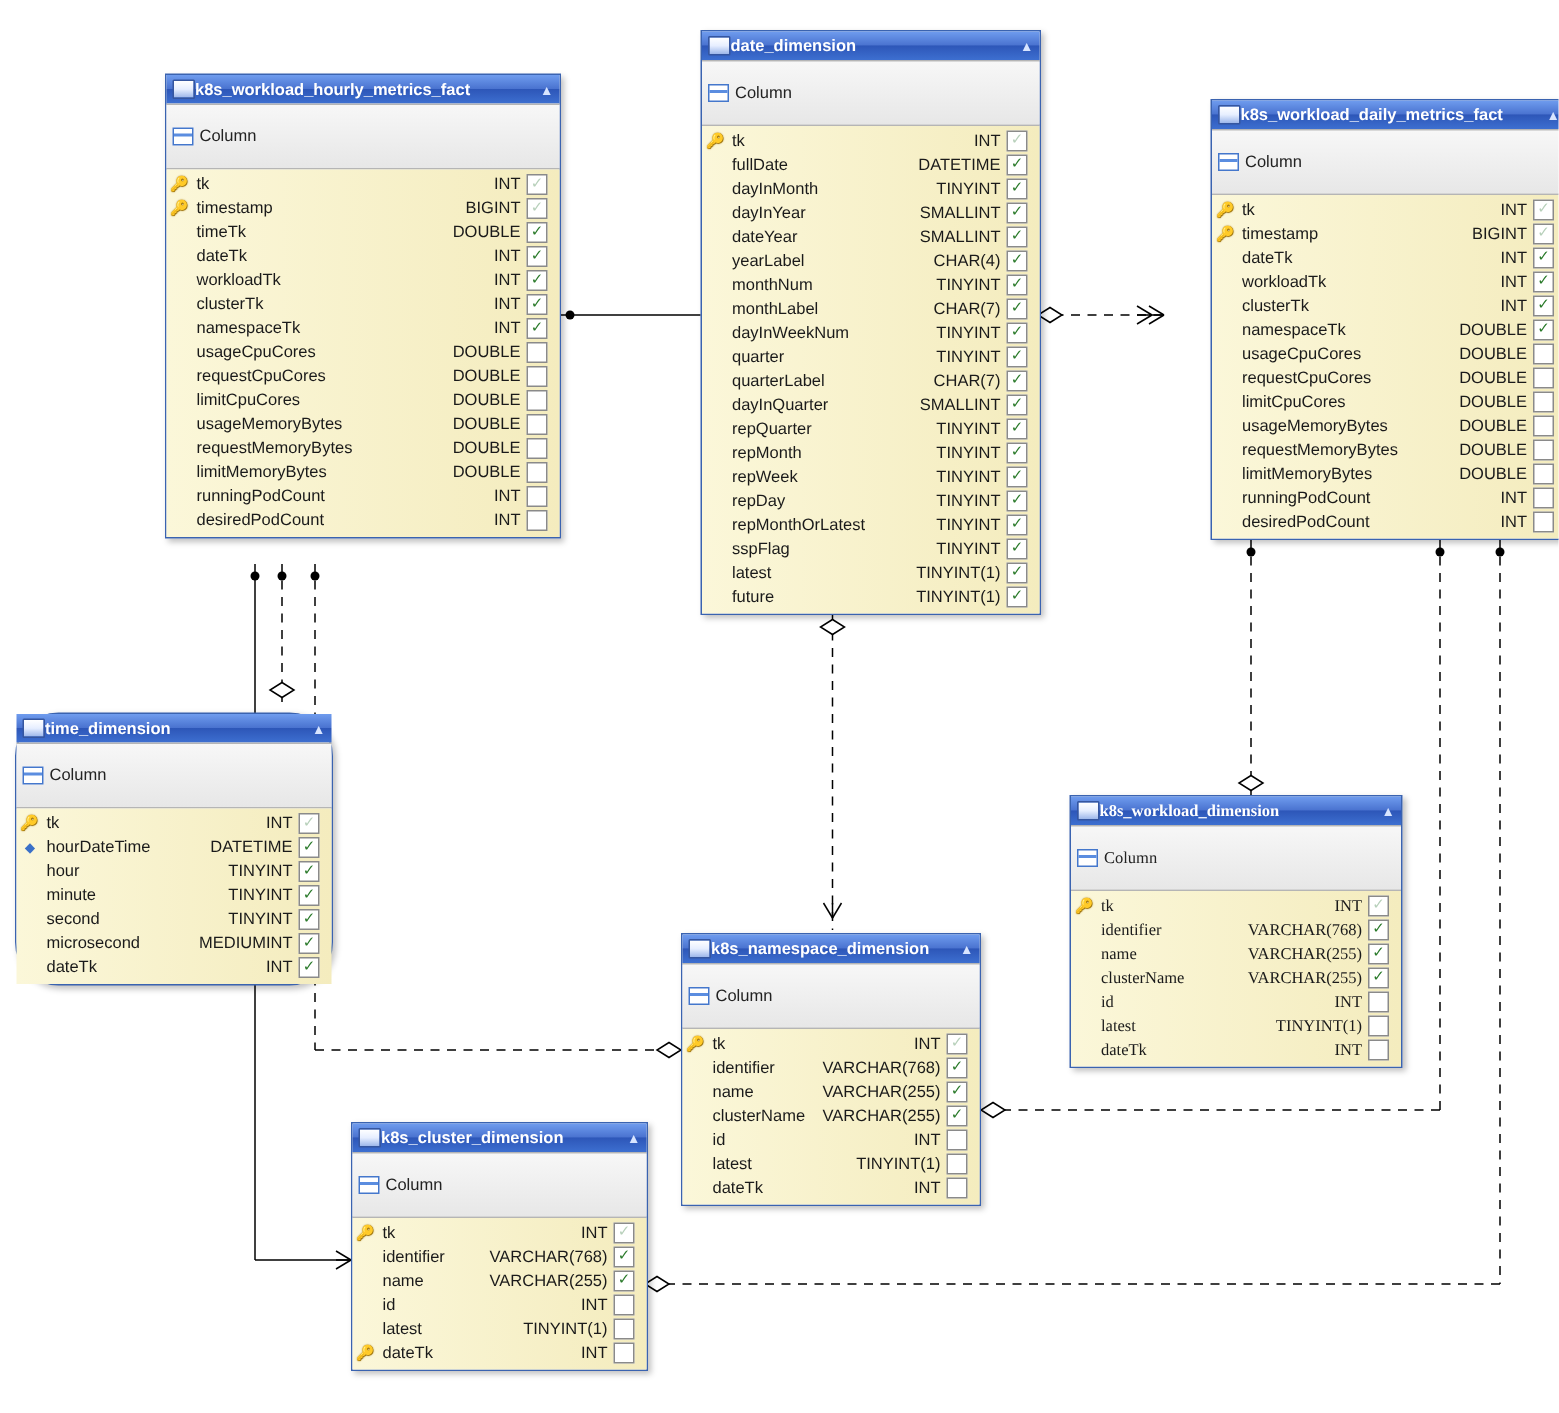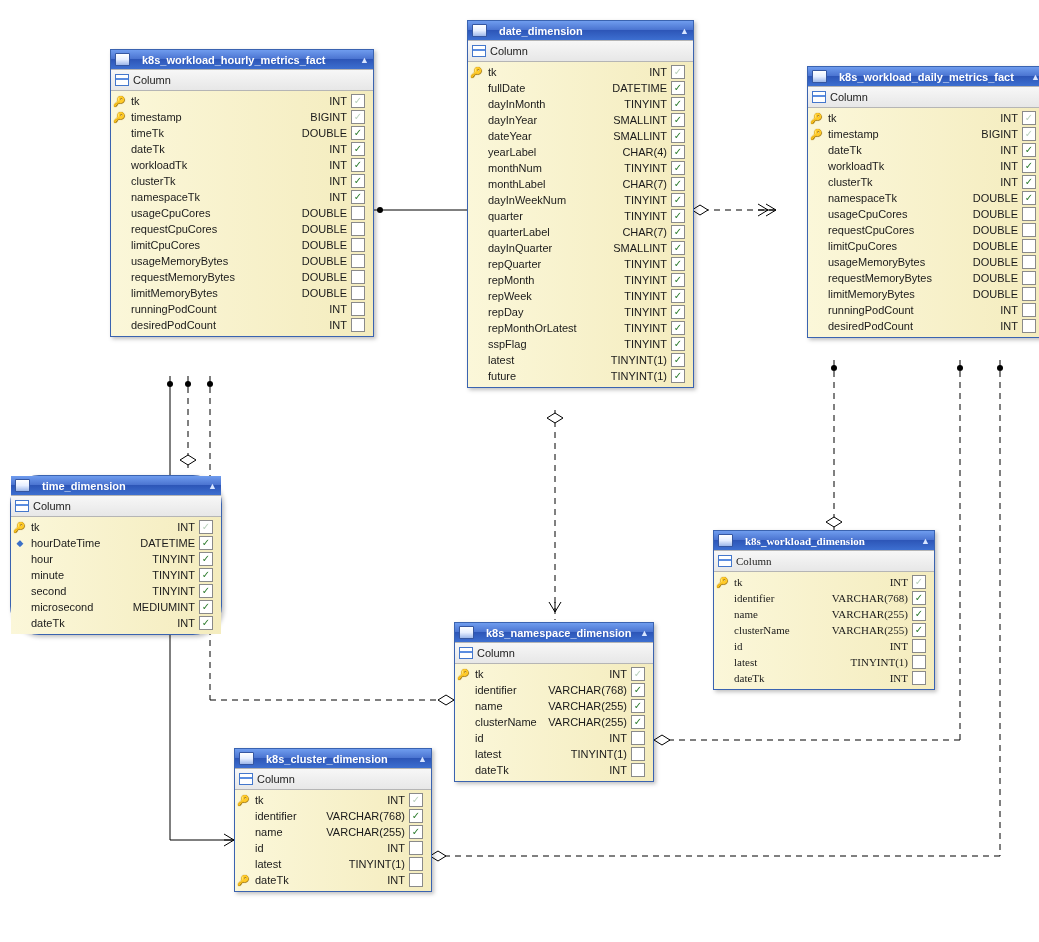--- a/index.html
+++ b/index.html
@@ -25,40 +25,40 @@
     padding: 2px 4px 2px 4px;
     display: flex;
     align-items: center;
     justify-content: space-between;
     font-size: 11px;
     height: 15px;
   }
   .table-title .left {
     display: flex;
     align-items: center;
-    gap: 12px;
+    gap: 0;
     justify-content: center;
   }
   .table-title .title-icon {
     display: inline-flex;
     width: 13px;
     height: 11px;
     background: linear-gradient(to bottom,#fff 0%,#e6eeff 50%,#9db7ea 100%);
     border: 1px solid #3556a0;
     border-radius: 1px;
   }
   .table-title .collapse-icon {
     color: #d8e5ff;
     font-size: 9px;
   }
   .section-header {
     background: linear-gradient(to bottom,#f7f7f7 0%, #e7e7e7 100%);
     border-top: 1px solid #b5b5b5;
     border-bottom: 1px solid #b5b5b5;
-    padding: 3px 4px;
+    padding: 14px 4px;
     display: flex;
     align-items: center;
     gap: 4px;
     font-size: 11px;
     color: #222;
     height: 14px;
   }
   .section-header .col-icon {
     display: inline-flex;
     width: 12px;

